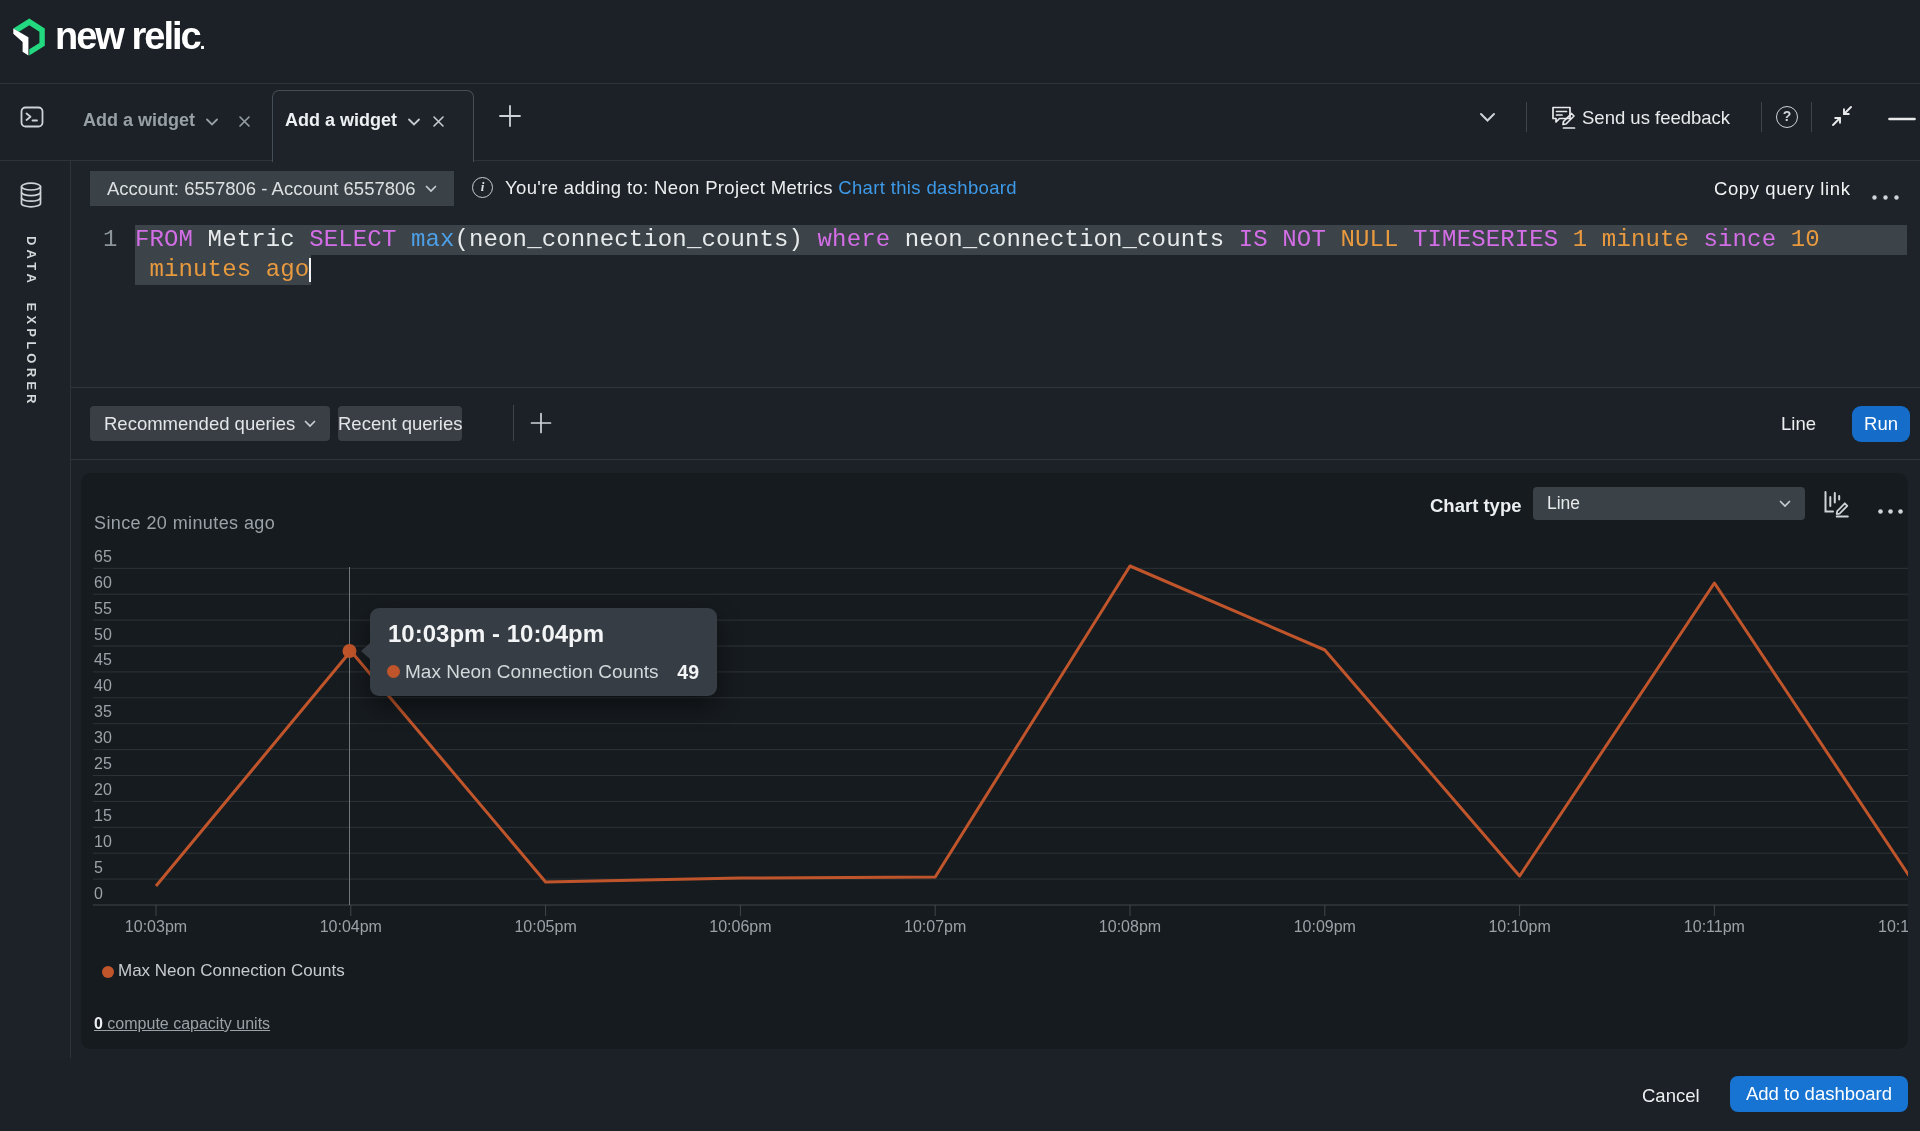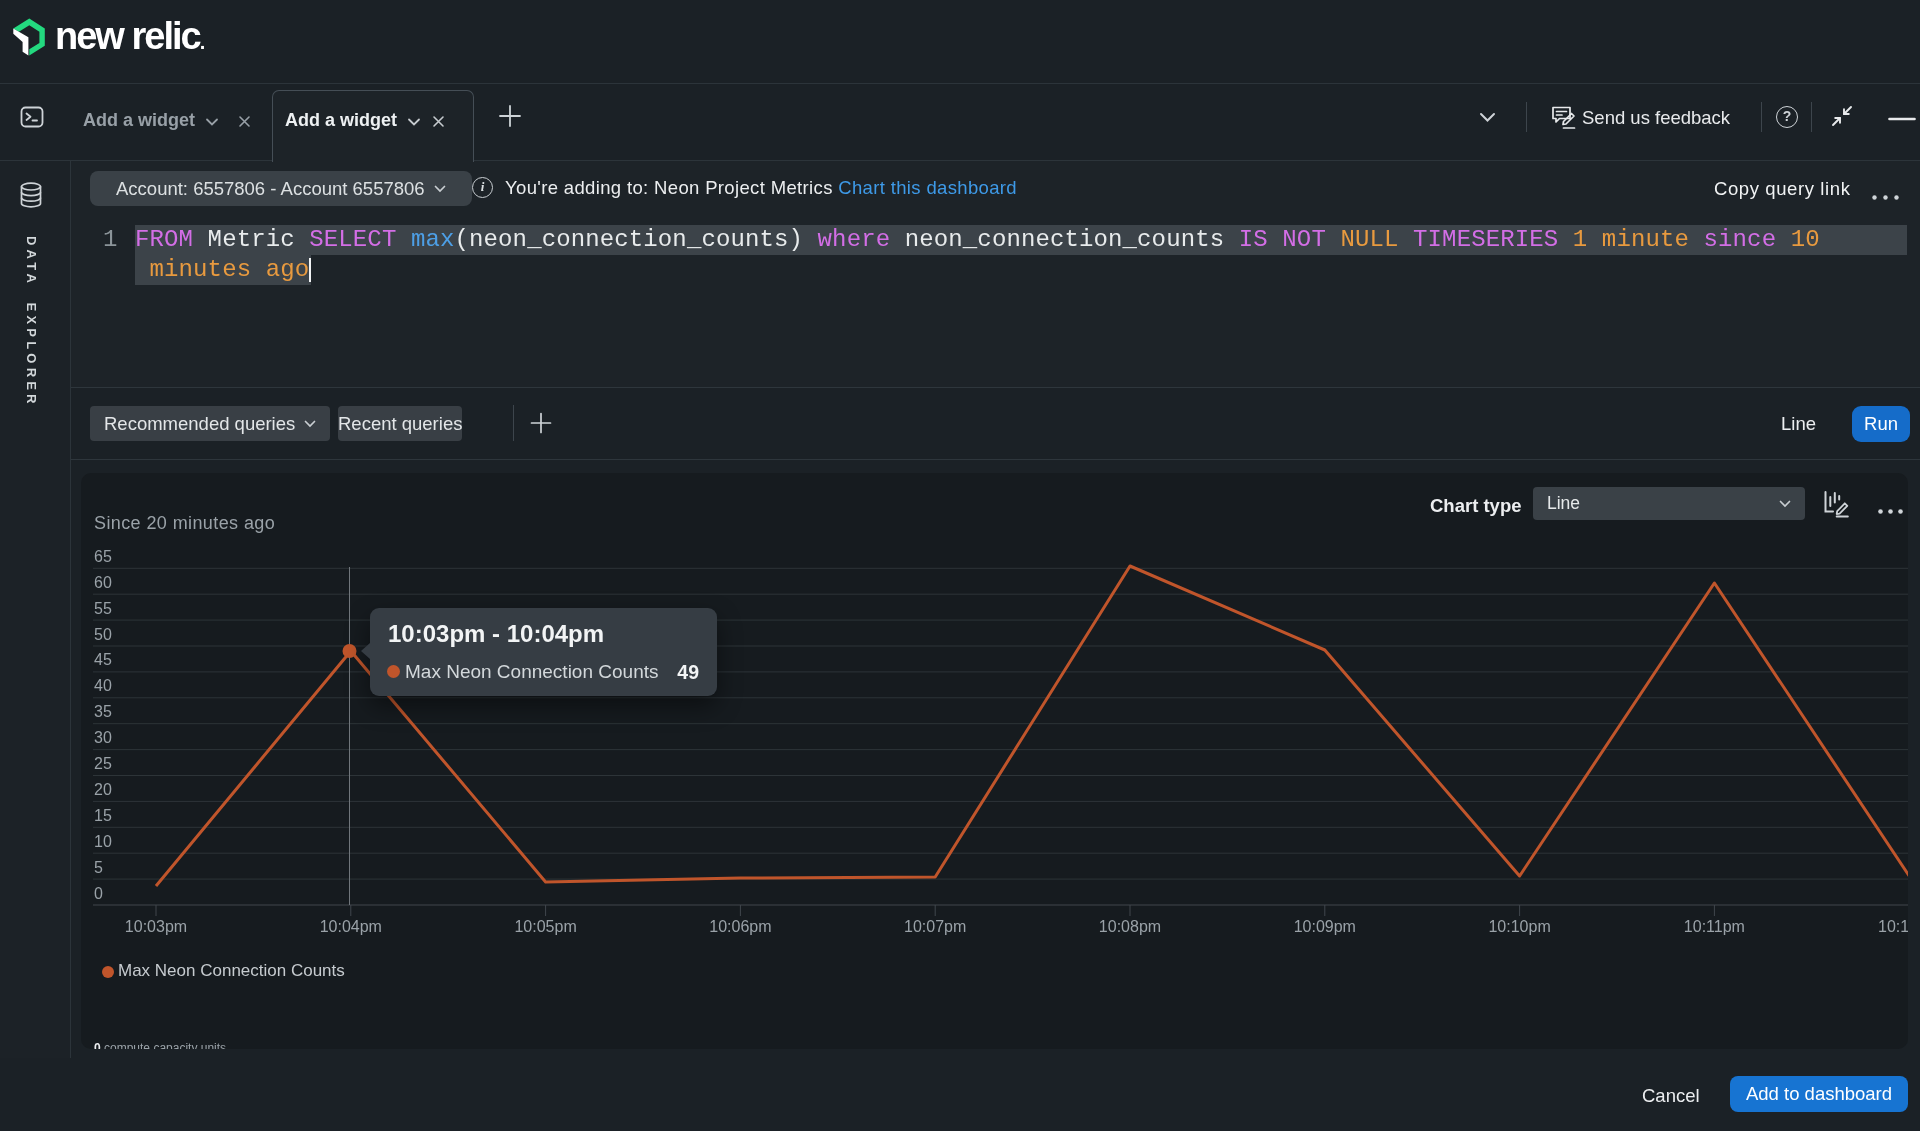--- a/index.html
+++ b/index.html
@@ -84,21 +84,21 @@
       <path d="M2.5 4.6 V21.4 C2.5 23.3 6.75 24.8 12 24.8 S21.5 23.3 21.5 21.4 V4.6"></path>
       <path d="M2.5 10.2 C2.5 12.1 6.75 13.6 12 13.6 S21.5 12.1 21.5 10.2"></path>
       <path d="M2.5 15.8 C2.5 17.7 6.75 19.2 12 19.2 S21.5 17.7 21.5 15.8"></path>
     </svg>
     <div class="abs" style="left:39px;top:75px;transform:rotate(90deg);transform-origin:0 0;font-size:13px;font-weight:700;letter-spacing:4.2px;color:#d3d8db;white-space:nowrap;">DATA&nbsp;&nbsp;EXPLORER</div>
   </div>
   <div class="vline" style="left:70px;top:161px;height:901px;"></div>
 
   <div class="abs" id="querypanel" style="left:71px;top:161px;width:1849px;height:226px;background:#1d2328;"></div>
 
-  <div class="abs" style="left:90px;top:171px;height:35px;background:#3a4147;border-radius:8px;display:flex;align-items:center;padding:0 26px;font-size:18.5px;color:#dce0e2;">Account: 6557806 - Account 6557806
+  <div class="abs" style="left:90px;top:171px;height:35px;background:#3a4147;border-radius:0;display:flex;align-items:center;padding:0 17px;font-size:18.5px;color:#dce0e2;">Account: 6557806 - Account 6557806
     <svg style="margin-left:9px;" width="12" height="8" viewBox="0 0 12 8" fill="none" stroke="#c9ced2" stroke-width="1.7" stroke-linecap="round">
         <path d="M1.5 1.5 L6 6 L10.5 1.5"></path>
       </svg>
   </div>
   <div class="abs" style="left:472px;top:177px;width:21px;height:21px;border:1.6px solid #c9ced2;border-radius:50%;color:#dce0e2;font-size:13px;text-align:center;line-height:18px;font-family:'Liberation Serif',serif;font-style:italic;font-weight:700;">i</div>
   <div class="abs" style="left:505px;top:177px;font-size:18.5px;letter-spacing:0.35px;color:#eceef0;">You're adding to: Neon Project Metrics <span style="color:#3e9ae8;">Chart this dashboard</span></div>
   <div class="abs" style="left:1714px;top:178px;font-size:18.5px;letter-spacing:0.6px;color:#f1f3f4;">Copy query link</div>
   <div class="abs" style="left:1872px;top:186px;color:#cfd4d8;"><svg width="27" height="5" viewBox="0 0 27 5">
         <circle cx="2.5" cy="2.5" r="2.2" fill="#cfd4d8"></circle>
         <circle cx="13.5" cy="2.5" r="2.2" fill="#cfd4d8"></circle>
@@ -188,21 +188,21 @@
           <text x="1438.6" y="459">10:10pm</text>
           <text x="1633.4" y="459">10:11pm</text>
           <text x="1828.2" y="459">10:12pm</text>
         </g>
         <polyline points="75,413 269.8,178 464.6,409 659.4,405 854.2,404 1049,93 1243.8,177 1438.6,403 1633.4,110 1828.2,403" fill="none" stroke="#c0552b" stroke-width="3" stroke-linejoin="round"></polyline>
         <circle cx="268.5" cy="178" r="7" fill="#c0552b"></circle>
       </svg>
 
       <div class="abs" style="left:20.5px;top:492.5px;width:12px;height:12px;border-radius:50%;background:#c0552b;"></div>
       <div class="abs" style="left:37px;top:488px;font-size:17px;color:#c6cbcf;">Max Neon Connection Counts</div>
-      <div class="abs" style="left:13px;top:568px;font-size:12px;color:#9aa2a8;"><span style="color:#eceef0;font-weight:700;">0</span> compute capacity units</div>
+      <div class="abs" style="left:13px;top:542px;font-size:16px;color:#9aa2a8;text-decoration:underline;"><span style="color:#eceef0;font-weight:700;">0</span> compute capacity units</div>
     </div>
 
     <div class="abs" style="left:23px;top:53px;font-size:18px;letter-spacing:0.4px;color:#9aa2a8;">Since 20 minutes ago</div>
     <div class="abs" style="left:1359px;top:35px;font-size:18.5px;font-weight:700;color:#eceef0;">Chart type</div>
     <div class="abs" style="left:1462px;top:27px;width:272px;height:33px;background:#3a4147;border-radius:4px;display:flex;align-items:center;padding:0 14px;font-size:17.5px;color:#e6e9ea;">Line
       <svg style="margin-left:auto;" width="12" height="8" viewBox="0 0 12 8" fill="none" stroke="#c9ced2" stroke-width="1.7" stroke-linecap="round">
           <path d="M1.5 1.5 L6 6 L10.5 1.5"></path>
         </svg>
     </div>
     <svg class="abs" style="left:1753px;top:31px;" width="26" height="27" viewBox="0 0 26 27" fill="none" stroke="#ced3d7" stroke-width="2" stroke-linecap="round">

